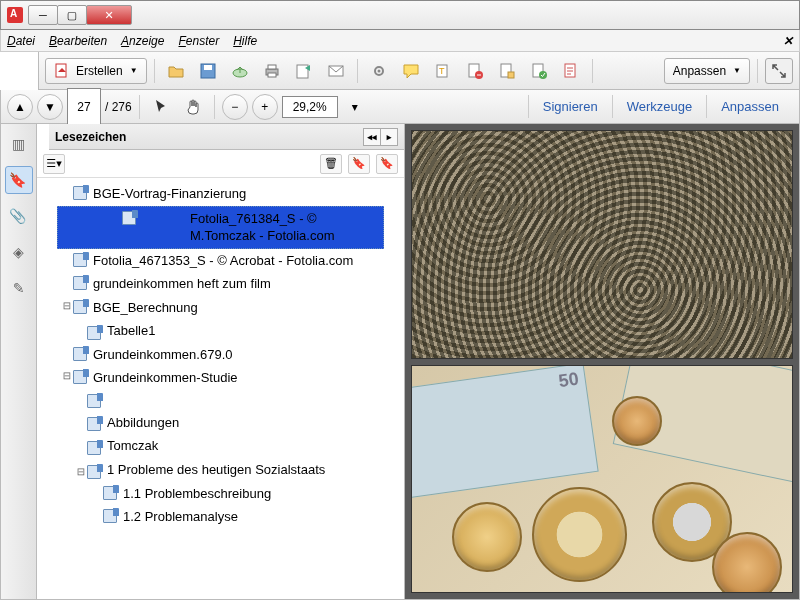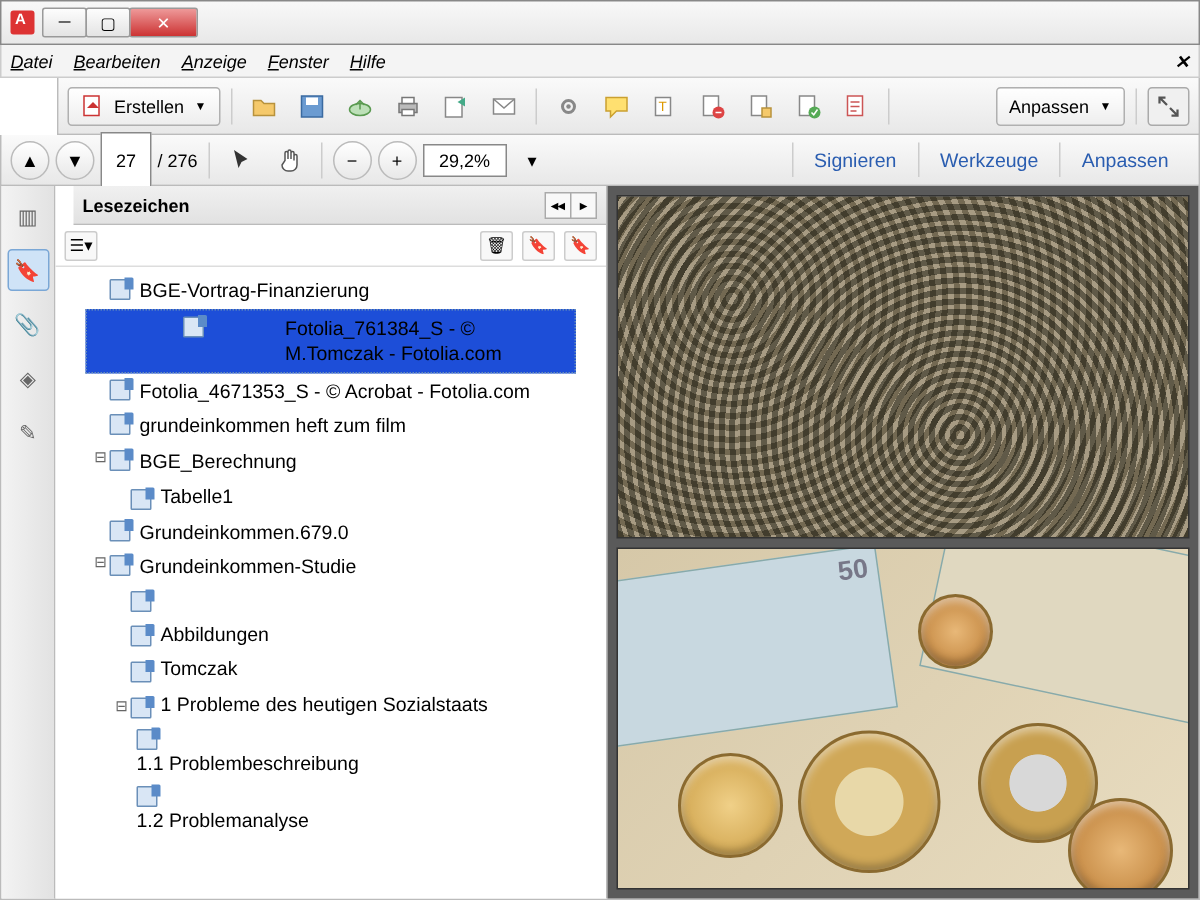--- a/index.html
+++ b/index.html
@@ -49,21 +49,21 @@
 
 .bmtree { flex: 1; overflow-y: auto; font-size: 13px; padding: 4px 20px; position: relative; }
 .bmrow { display: flex; align-items: flex-start; padding: 3px 4px; cursor: pointer; line-height: 1.35; }
 .bmrow.selected { background: #1d4ed8; border: 1px dotted #6a8fb8; gap: 48px; }
 .bmrow .twisty { width: 12px; font-size: 10px; color: #666; flex-shrink: 0; text-align: center; }
 .bmrow .bmicon { width: 16px; height: 14px; margin: 1px 4px 0 0; flex-shrink: 0; position: relative; }
 .bmrow .bmicon::before { content: ""; position: absolute; width: 12px; height: 12px; background: #d9e6f5; border: 1px solid #6a8fb8; border-radius: 1px; }
 .bmrow .bmicon::after { content: ""; position: absolute; right: 0; top: -1px; width: 6px; height: 8px; background: #5b8bc8; border-radius: 0 1px 0 0; }
 .bmrow .lbl { flex: 1; word-break: break-word; }
 .ind1 { padding-left: 18px; align-items: flex-end; }
-.ind2 { padding-left: 34px; flex-direction: column; }
+.ind2 { padding-left: 34px; }
 
 .docview { flex: 1; background: #5a5a5a; padding: 6px; display: flex; flex-direction: column; gap: 6px; overflow: hidden; }
 .page-img { flex: 1; background: #888; border: 1px solid #333; position: relative; overflow: hidden; }
 .crowd { background: repeating-radial-gradient(circle at 20% 30%, #c8c0b0 0 4px, #8a826e 4px 8px),
                     repeating-radial-gradient(circle at 60% 70%, #d5cebe 0 3px, #7a7768 3px 7px); background-blend-mode: multiply; }
 .money { background: linear-gradient(135deg,#d6c8a8,#e8dcc0); }
 .coin { position: absolute; border-radius: 50%; border: 2px solid #8a6a30; box-shadow: inset 0 3px 6px rgba(255,255,255,.5), inset 0 -3px 6px rgba(0,0,0,.3); }
 .note { position: absolute; background: #c8d8e0; border: 1px solid #8aa; transform: rotate(-8deg); }
 .note::after { content: "50"; position: absolute; right: 6px; top: 4px; font-size: 18px; color: #778; font-weight: bold; }
 

